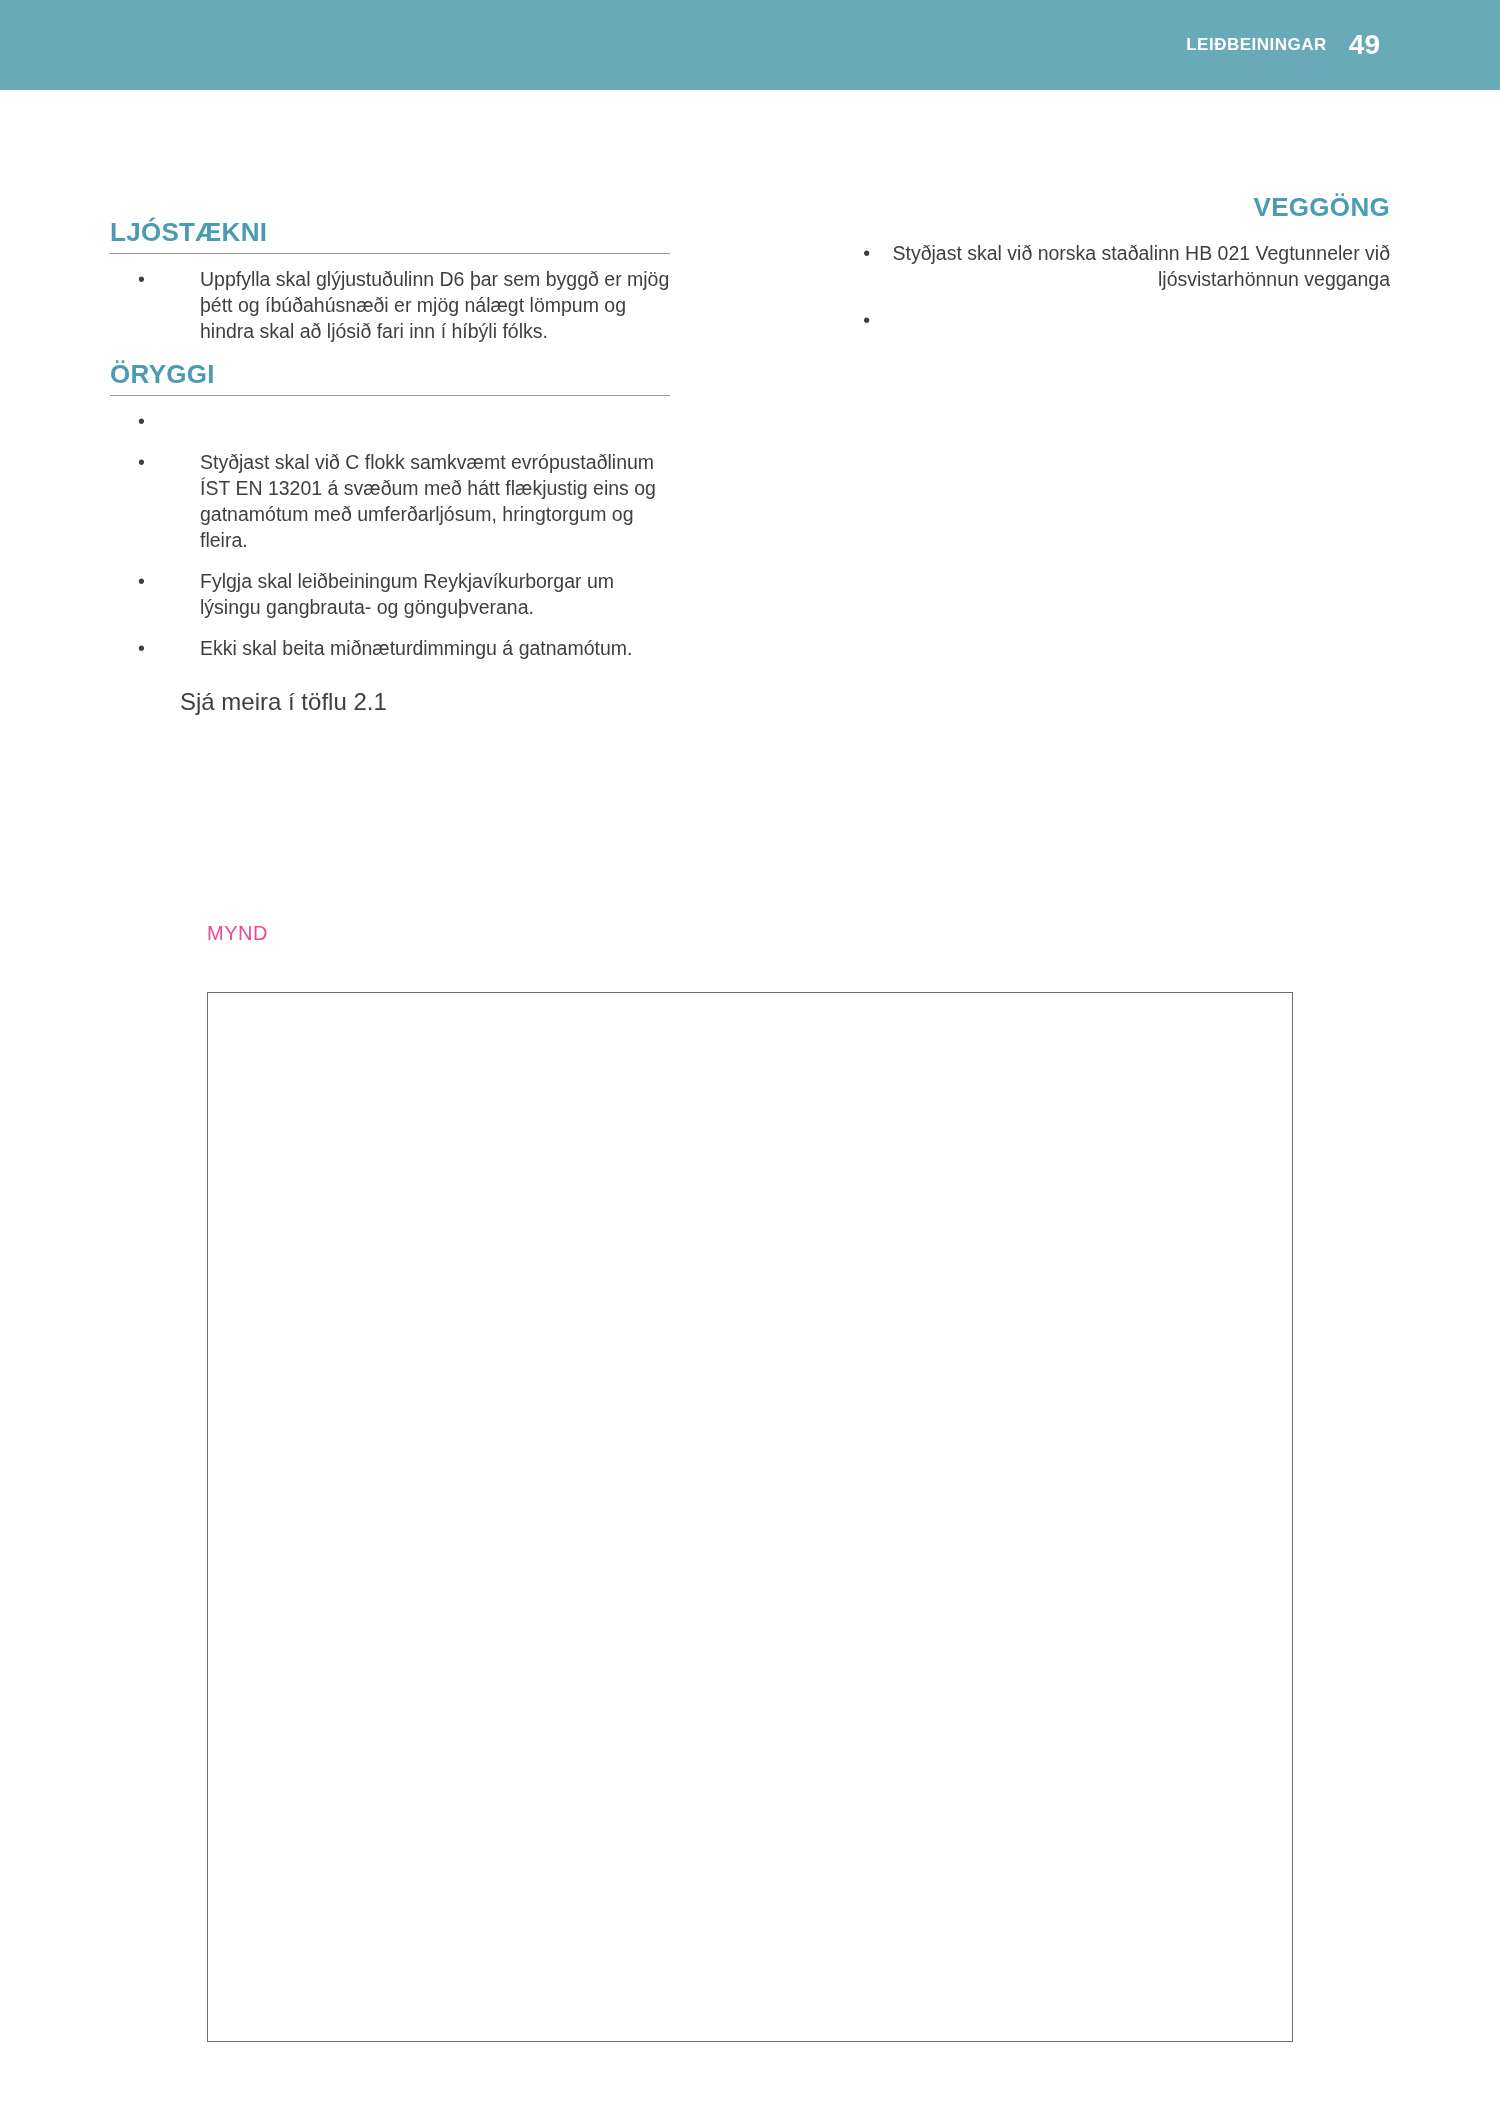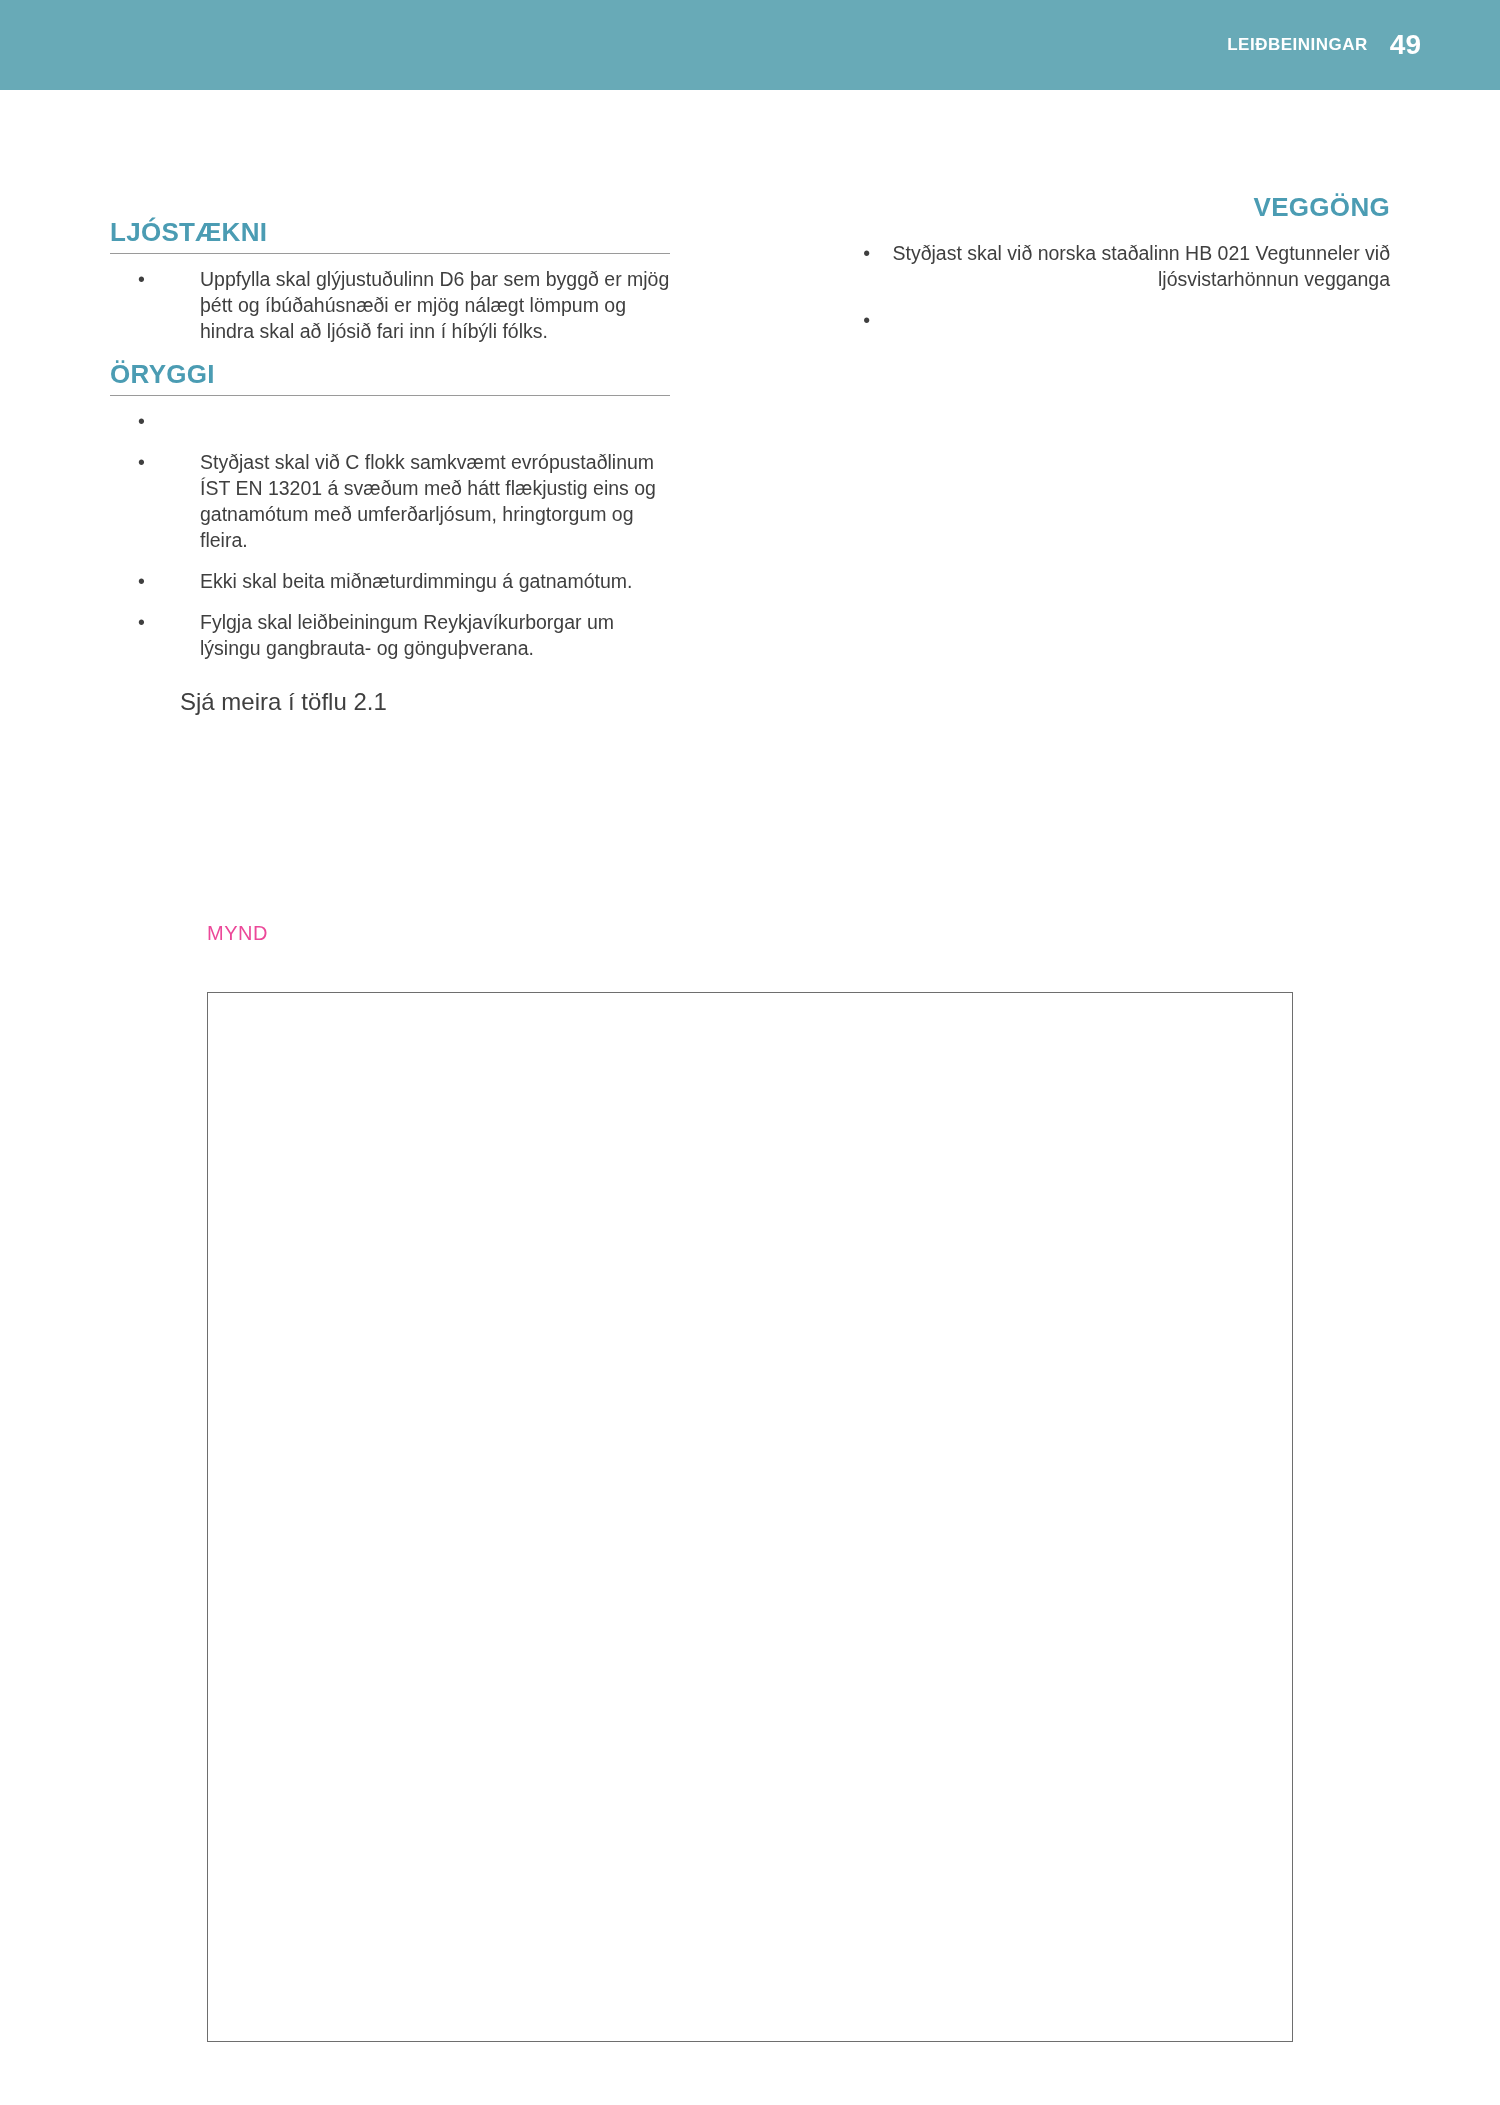--- a/index.html
+++ b/index.html
@@ -17,21 +17,21 @@
   
   .header-bar {
     position: absolute;
     top: 0; left: 0;
     width: 100%;
     height: 90px;
     background: #68aab7;
     display: flex;
     align-items: center;
     justify-content: flex-end;
-    padding-right: 79px;
+    padding-right: 120px;
   }
   .header-label {
     color: #ffffff;
     font-weight: bold;
     font-size: 17px;
     letter-spacing: 0.5px;
   }
   .header-page-number {
     color: #ffffff;
     font-weight: bold;
@@ -134,25 +134,25 @@
       <ul class="bullets">
         <li>
           <span class="bullet-marker"></span>
         </li>
         <li>
           <span class="bullet-marker"></span>
           <span class="bullet-text">Styðjast skal við C flokk samkvæmt evrópustaðlinum ÍST EN 13201 á svæðum með hátt flækjustig eins og gatnamótum með umferðarljósum, hringtorgum og fleira.</span>
         </li>
         <li>
           <span class="bullet-marker"></span>
-          <span class="bullet-text">Ekki skal beita miðnæturdimmingu á gatnamótum.</span>
+          <span class="bullet-text">Fylgja skal leiðbeiningum Reykjavíkurborgar um lýsingu gangbrauta- og gönguþverana.</span>
         </li>
         <li>
           <span class="bullet-marker"></span>
-          <span class="bullet-text">Fylgja skal leiðbeiningum Reykjavíkurborgar um lýsingu gangbrauta- og gönguþverana.</span>
+          <span class="bullet-text">Ekki skal beita miðnæturdimmingu á gatnamótum.</span>
         </li>
       </ul>
       <div class="section-note">Sjá meira í töflu 2.1</div>
     </div>
 
   </div>
 
   <div class="col col-right">
 
     <div class="section">

